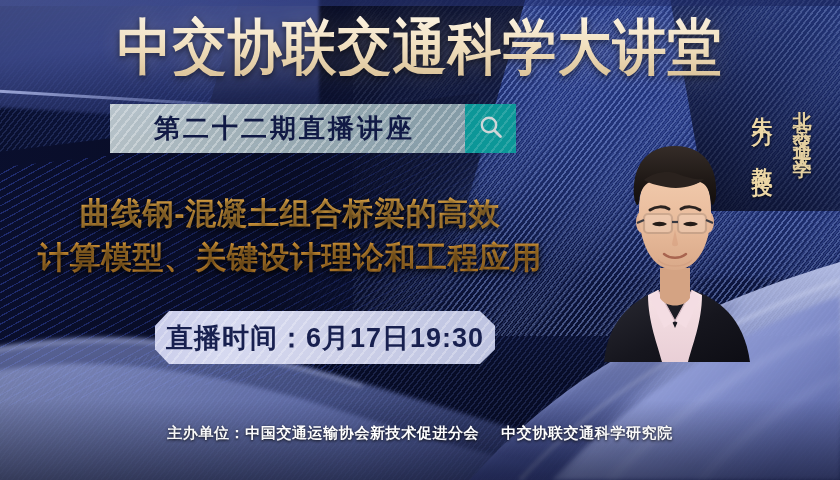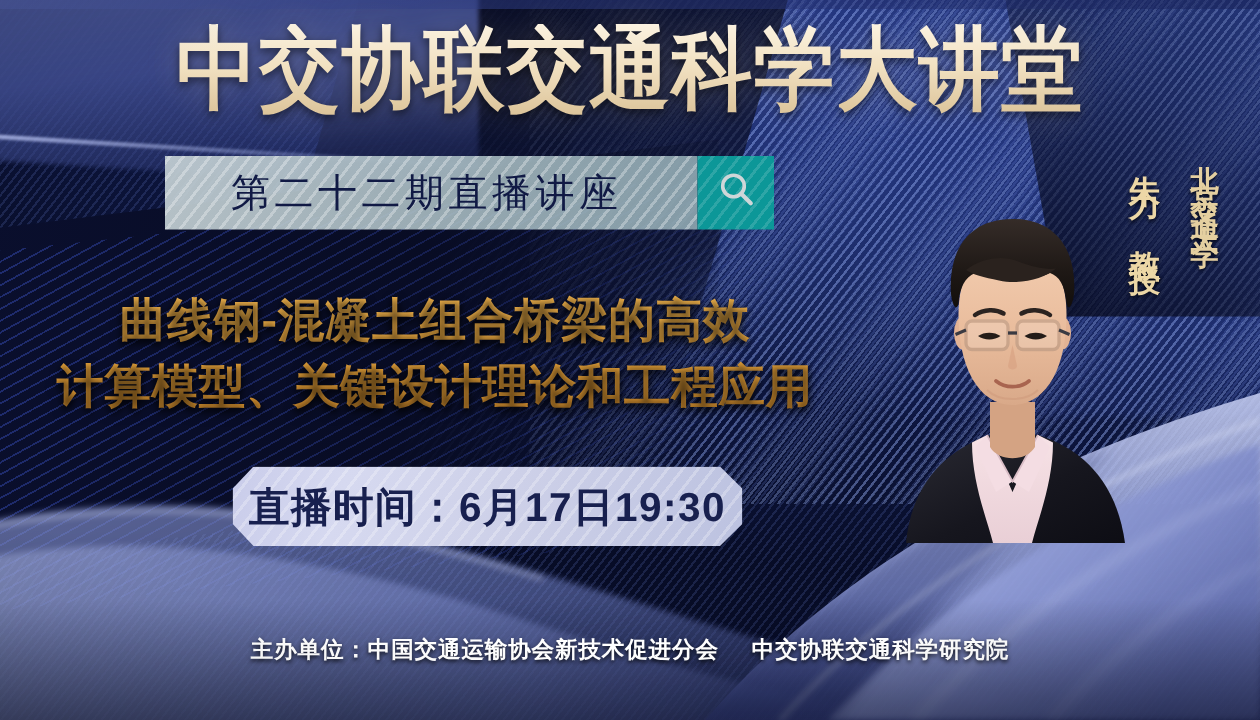--- a/index.html
+++ b/index.html
@@ -147,21 +147,21 @@
       rgba(255,255,255,.30) 7px
     );
     pointer-events:none;
   }
   .sub-bar-text{
     position:relative; z-index:2;
     width:100%;
     text-align:center;
     padding-right:6px;
     font-size:26px;
-    font-weight:normal;
+    font-weight:bold;
     letter-spacing:3px;
     color:#111a45;
     white-space:nowrap;
   }
   .search-box{
     position:absolute; left:465px; top:104px;
     width:51px; height:49px;
     background:#0c9798;
     display:flex; align-items:center; justify-content:center;
     overflow:hidden;

